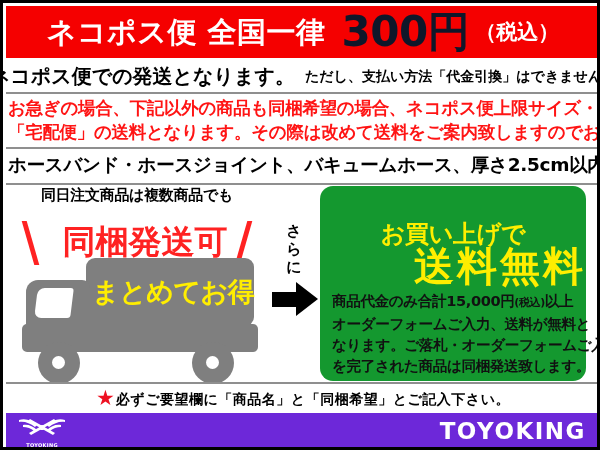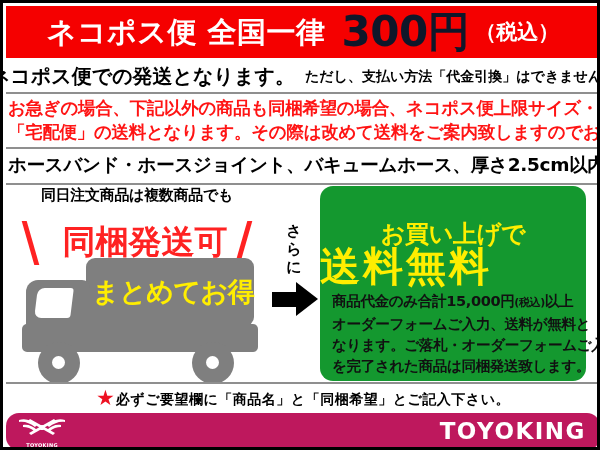--- a/index.html
+++ b/index.html
@@ -252,21 +252,21 @@
     text-align:center;
     color:#ffee00;
     font-weight:bold;
     white-space:nowrap;
     line-height:1;
   }
   .gp-line1{top:10px;font-size:22px;letter-spacing:-0.3px;}
   .gp-line2{top:36px;font-size:24px;letter-spacing:-0.3px;}
   .gp-big{
     position:absolute;left:0;top:60px;width:266px;
-    text-align:left;
+    text-align:right;
     color:#ffee00;
     font-size:40px;font-weight:bold;
     line-height:1;white-space:nowrap;
     letter-spacing:3px;
   }
   .gp-detail{
     position:absolute;left:12px;top:104px;
     width:244px;
   }
   .gp-detail-line{
@@ -296,23 +296,22 @@
     color:#000000;
     font-size:14px;font-weight:bold;
     white-space:nowrap;line-height:1;
     letter-spacing:0.5px;
   }
 
   
   .footer-bar{
     position:absolute;left:3px;top:410px;
     width:594px;height:37px;
-    background:#be185d;
-    box-sizing:border-box;
-    border-radius:13px;
+    background:#6d28d9;
+    box-sizing:border-box;
   }
   .brand{
     position:absolute;right:14px;top:7px;
     color:#ffffff;
     font-size:23px;
     font-weight:bold;
     letter-spacing:1.5px;
     line-height:1;
     white-space:nowrap;
   }

